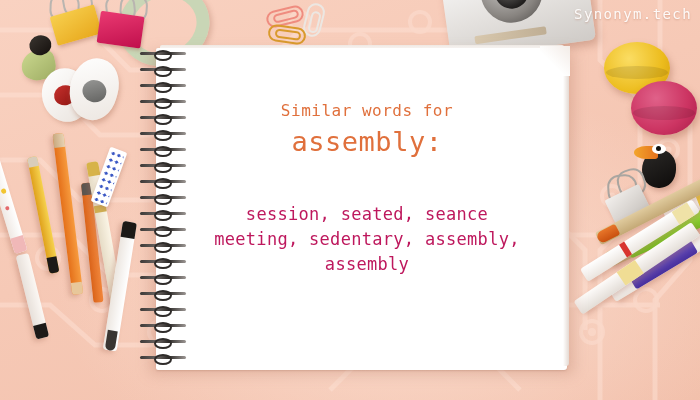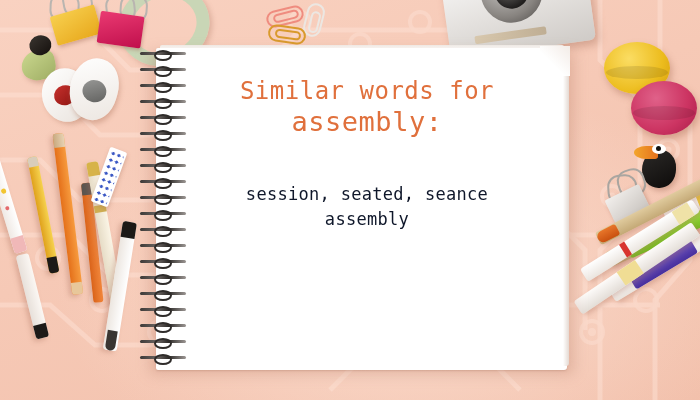--- a/index.html
+++ b/index.html
@@ -102,38 +102,38 @@
   }
 
   
   .content {
     position: absolute;
     left: 176px; top: 48px;
     width: 382px; height: 322px;
     text-align: center;
   }
   .title-line {
-    margin-top: 30px;
-    font-size: 24px;
+    margin-top: 50px;
+    font-size: 16px;
     line-height: 26px;
     color: #e0703c;
     letter-spacing: .5px;
   }
   .title-word {
     margin-top: 2px;
     font-size: 27px;
     line-height: 32px;
     color: #e0703c;
     letter-spacing: .5px;
   }
   .synonyms {
     margin-top: 44px;
     font-size: 17px;
     line-height: 25px;
-    color: #0f172a;
+    color: #be185d;
     letter-spacing: .3px;
   }
   .synonyms div { white-space: pre; }
 
   
   .logo {
     position: absolute;
     right: 8px; top: 6px;
     font-size: 14px;
     letter-spacing: 1.4px;
@@ -453,18 +453,20 @@
         <div class="wire"></div>
         <div class="ring"></div>
       </div>
   </div>
 
   <div class="content">
     <div class="title-line">Similar words for</div>
     <div class="title-word">assembly:</div>
     <div class="synonyms">
       <div>session, seated, seance</div>
+      <div>meeting, sedentary, assembly,</div>
       <div>assembly</div>
     </div>
   </div>
 
+  <div class="logo">Synonym.tech</div>
 
 </div>
 
 </body></html>

